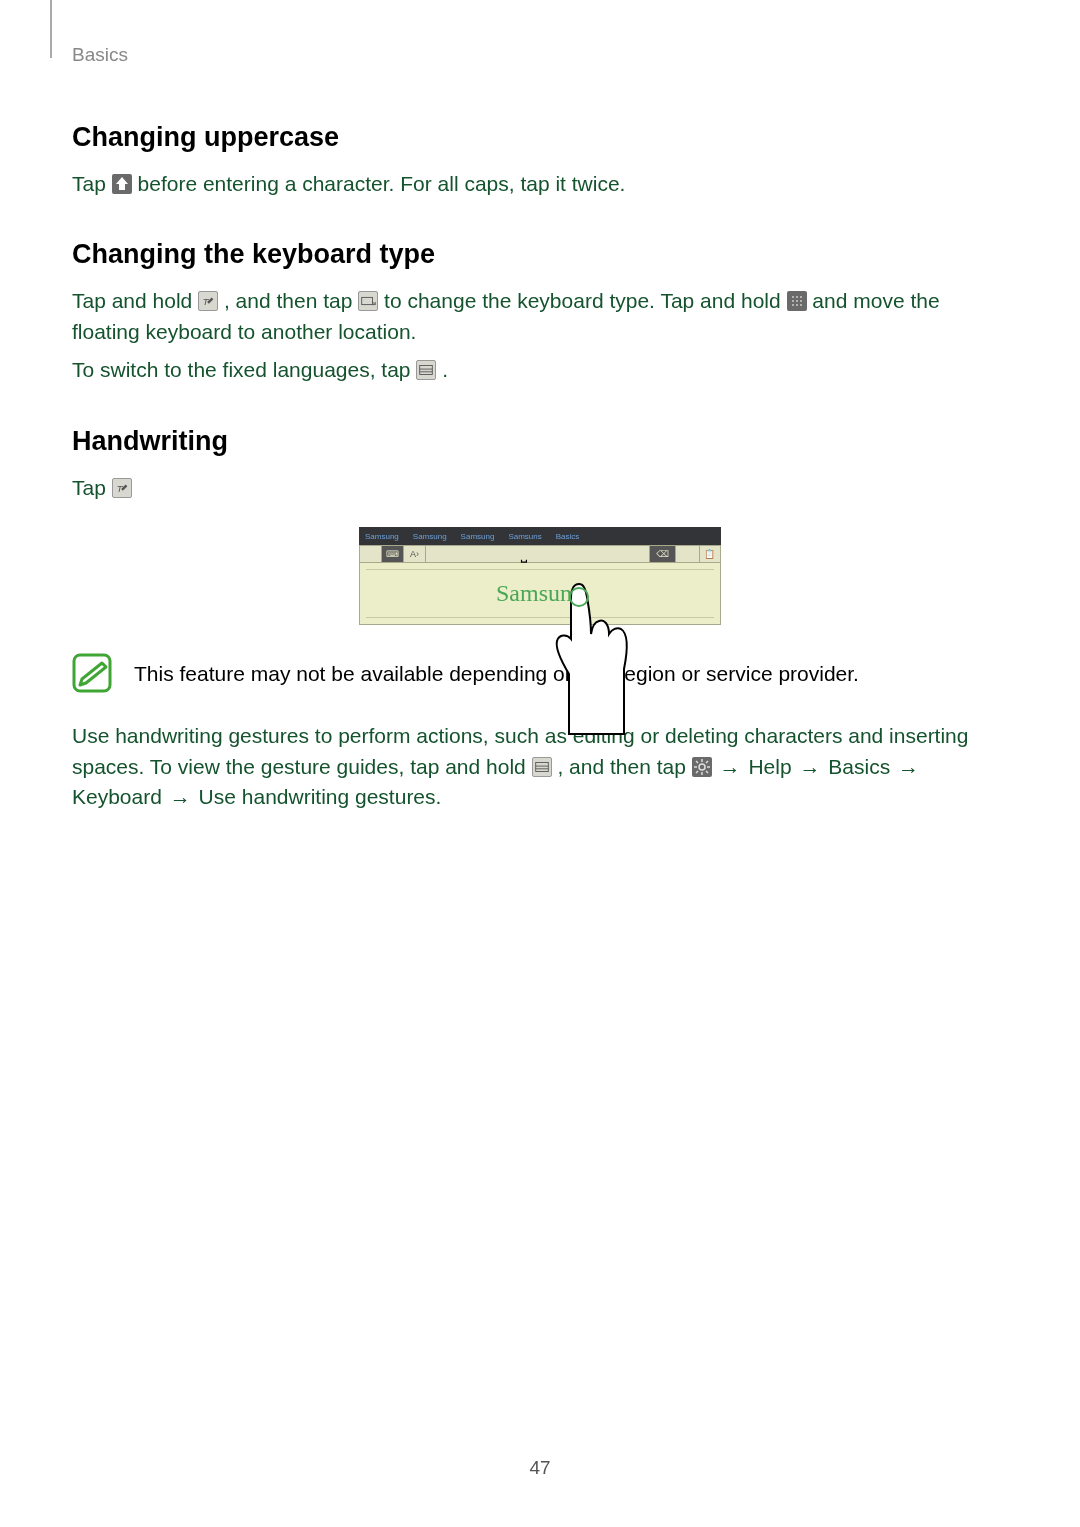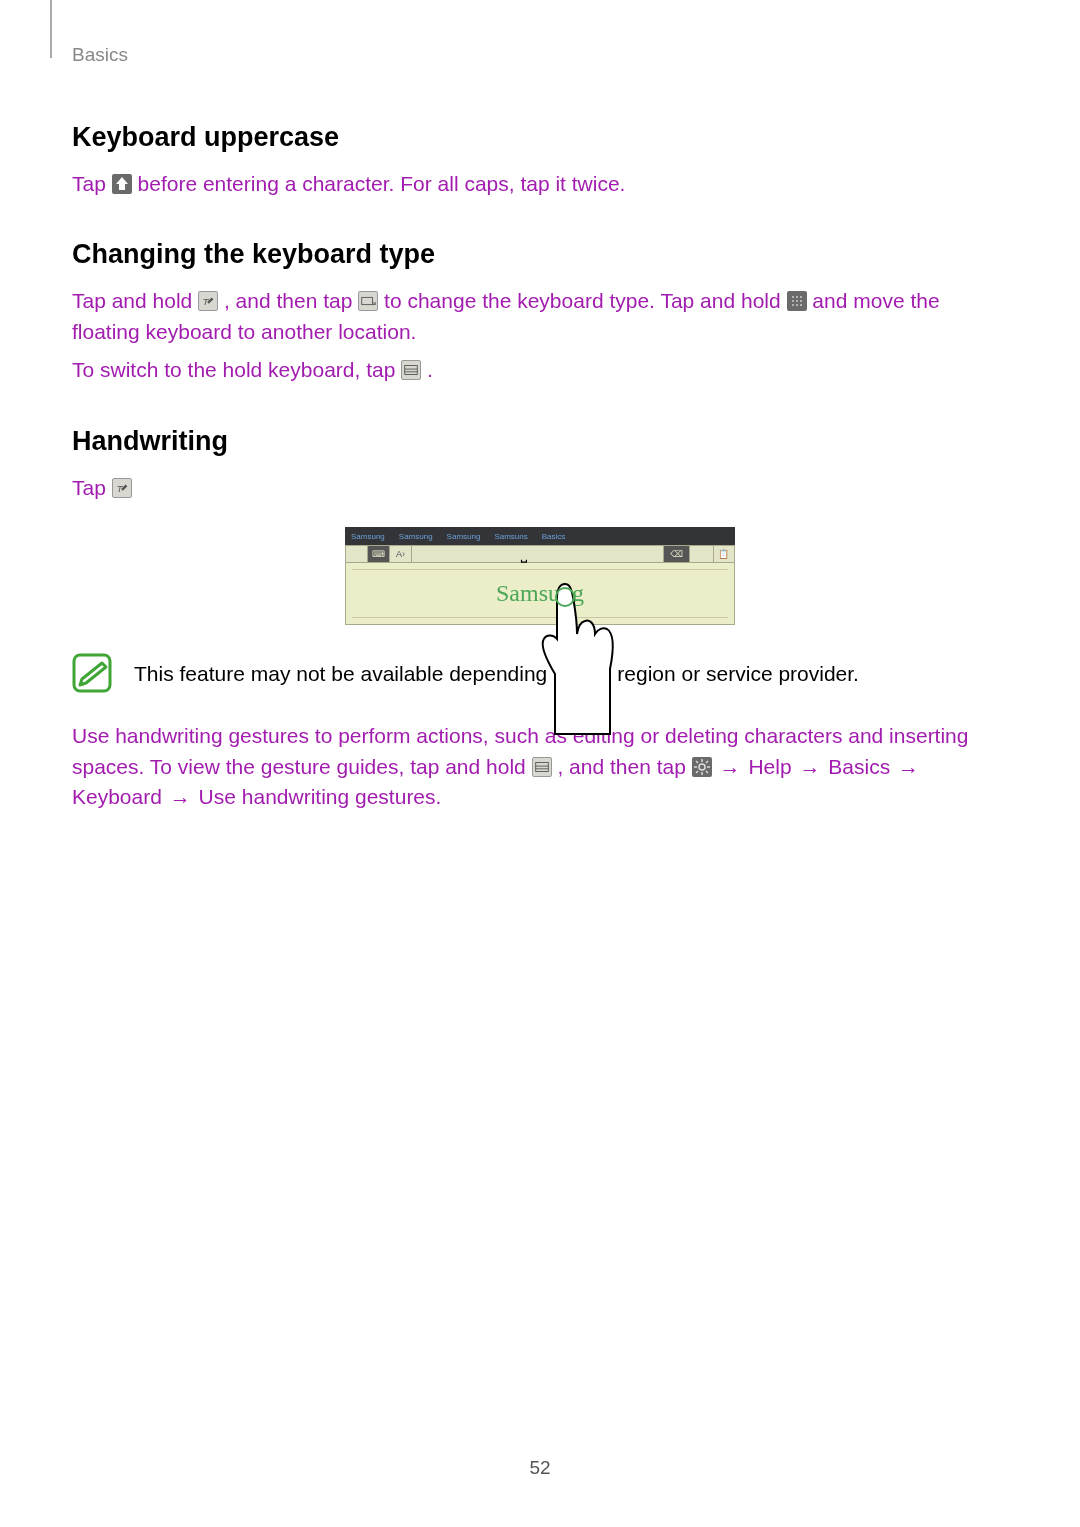--- a/index.html
+++ b/index.html
@@ -34,21 +34,21 @@
   .section-heading {
     font-size: 27px;
     font-weight: 700;
     color: #000;
     margin-top: 40px;
     margin-bottom: 16px;
   }
   .body-text {
     font-size: 21px;
     line-height: 1.45;
-    color: #a21caf;
+    color: #14532d;
     margin-bottom: 8px;
   }
   .body-text b { font-weight: 400; }
   .inline-icon {
     display: inline-block;
     width: 20px;
     height: 20px;
     vertical-align: -3px;
     background: #6a6a6a;
     border-radius: 2px;
@@ -58,21 +58,21 @@
     background: #d8d8d0;
     border: 1px solid #999;
   }
   .inline-icon svg { position: absolute; inset: 0; }
   .illustration-wrap {
     display: flex;
     justify-content: center;
     margin: 24px 0 12px 0;
   }
   .keyboard-illust {
-    width: 390px;
+    width: 362px;
     position: relative;
   }
   .kb-suggest {
     height: 18px;
     background: #323438;
     display: flex;
     align-items: center;
     gap: 14px;
     padding-left: 6px;
   }
@@ -143,21 +143,21 @@
   }
   .arrow { display:inline-block; margin: 0 2px; }
 </style>
 </head>
 <body>
 
 <div class="page">
   <div class="header-line"></div>
   <div class="breadcrumb">Basics</div>
 
-  <h2 class="section-heading">Keyboard uppercase</h2>
+  <h2 class="section-heading">Changing uppercase</h2>
   <p class="body-text">
     <span>Tap </span>
     <span class="inline-icon">
       <svg viewBox="0 0 20 20">
           <path d="M10 3 L16 10 H13 V16 H7 V10 H4 Z" fill="#fff"></path>
         </svg>
     </span>
     <span> before entering a character. For all caps, tap it twice.</span>
   </p>
 
@@ -187,21 +187,21 @@
           <circle cx="10" cy="10" r="1" fill="#ccc"></circle>
           <circle cx="14" cy="10" r="1" fill="#ccc"></circle>
         <circle cx="6" cy="14" r="1" fill="#ccc"></circle>
           <circle cx="10" cy="14" r="1" fill="#ccc"></circle>
           <circle cx="14" cy="14" r="1" fill="#ccc"></circle>
       </svg>
     </span>
     <span> and move the floating keyboard to another location.</span>
   </p>
   <p class="body-text">
-    <span>To switch to the hold keyboard, tap </span>
+    <span>To switch to the fixed languages, tap </span>
     <span class="inline-icon light">
       <svg viewBox="0 0 20 20">
           <rect x="3" y="5" width="14" height="10" fill="none" stroke="#555"></rect>
           <line x1="3" y1="9" x2="17" y2="9" stroke="#555"></line>
           <line x1="3" y1="12" x2="17" y2="12" stroke="#555"></line>
         </svg>
     </span>
     <span>.</span>
   </p>
 
@@ -283,14 +283,14 @@
     <span class="arrow"> → </span>
     <b>Help</b>
     <span class="arrow"> → </span>
     <b>Basics</b>
     <span class="arrow"> → </span>
     <b>Keyboard</b>
     <span class="arrow"> → </span>
     <b>Use handwriting gestures</b><span>.</span>
   </p>
 
-  <div class="page-number">52</div>
+  <div class="page-number">47</div>
 </div>
 
 </body></html>

